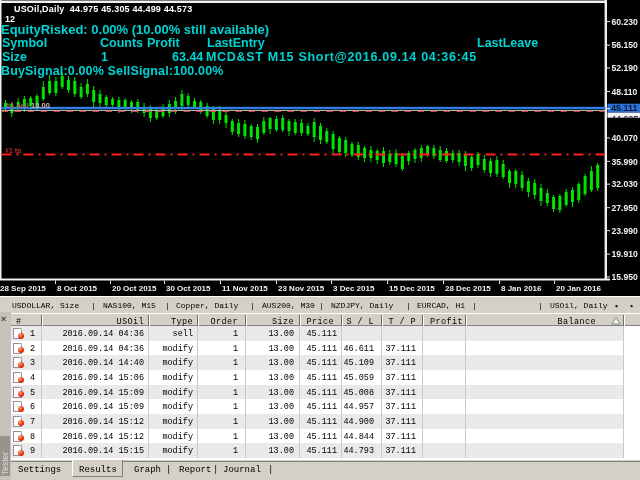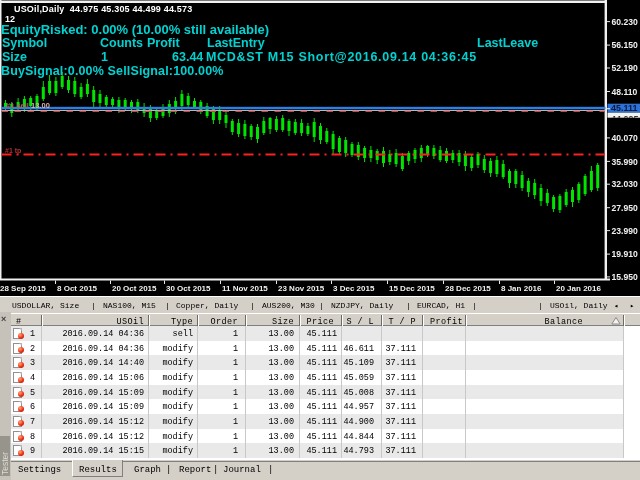--- a/index.html
+++ b/index.html
@@ -356,21 +356,21 @@
     <span style="left:283px; transform:translateX(-100%);font-family:Liberation Mono, monospace;">Size</span>
       <div class="sep" style="left:288px;"></div>
     <span style="left:323px; transform:translateX(-100%);">Price</span>
       <div class="sep" style="left:330px;"></div>
     <span style="left:363px; transform:translateX(-100%);">S / L</span>
       <div class="sep" style="left:370px;"></div>
     <span style="left:405px; transform:translateX(-100%);">T / P</span>
       <div class="sep" style="left:411px;"></div>
     <span style="left:419px;">Profit</span>
       <div class="sep" style="left:454px;"></div>
-    <span style="left:572px; transform:translateX(-100%);">Balance</span>
+    <span style="left:585px; transform:translateX(-100%);">Balance</span>
     <svg style="position:absolute; left:600px; top:3px;" width="10" height="8">
         <path d="M5 0.5 L9.2 7 L0.8 7 Z" fill="#f4f2ee" stroke="#8a8a8a" stroke-width="1"></path>
       </svg>
     <div class="sep" style="left:612px;"></div>
   </div>
   <div id="tbody">
 <div class="trow" style="top:0.0px;background:#e9e9e9;">
 <span class="icon">
           <span class="pg"></span>
           <span class="rb"></span>

